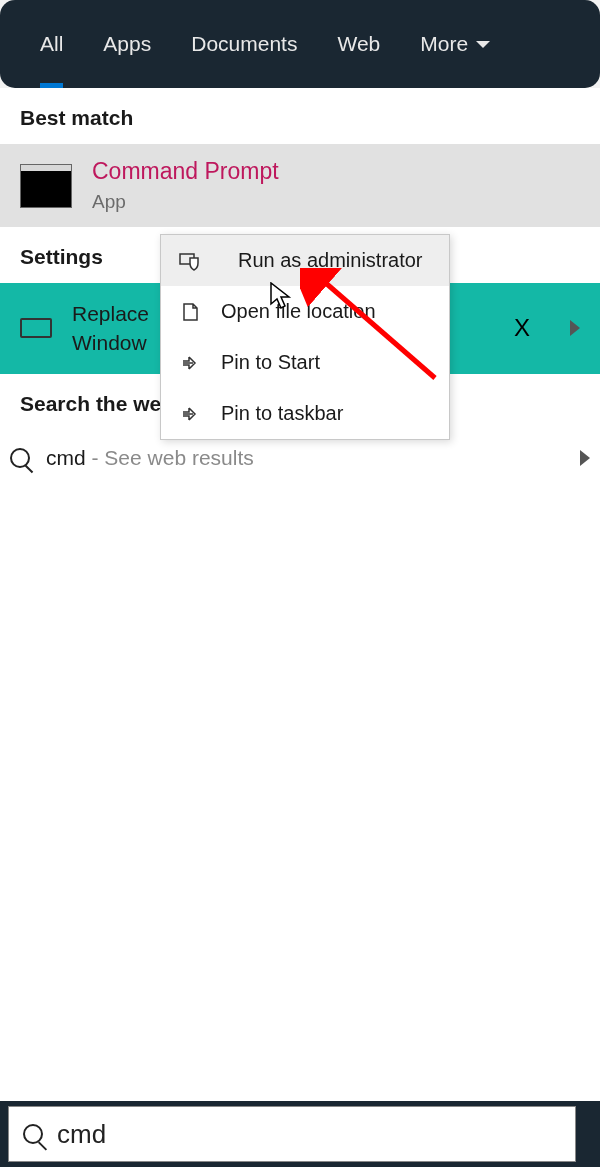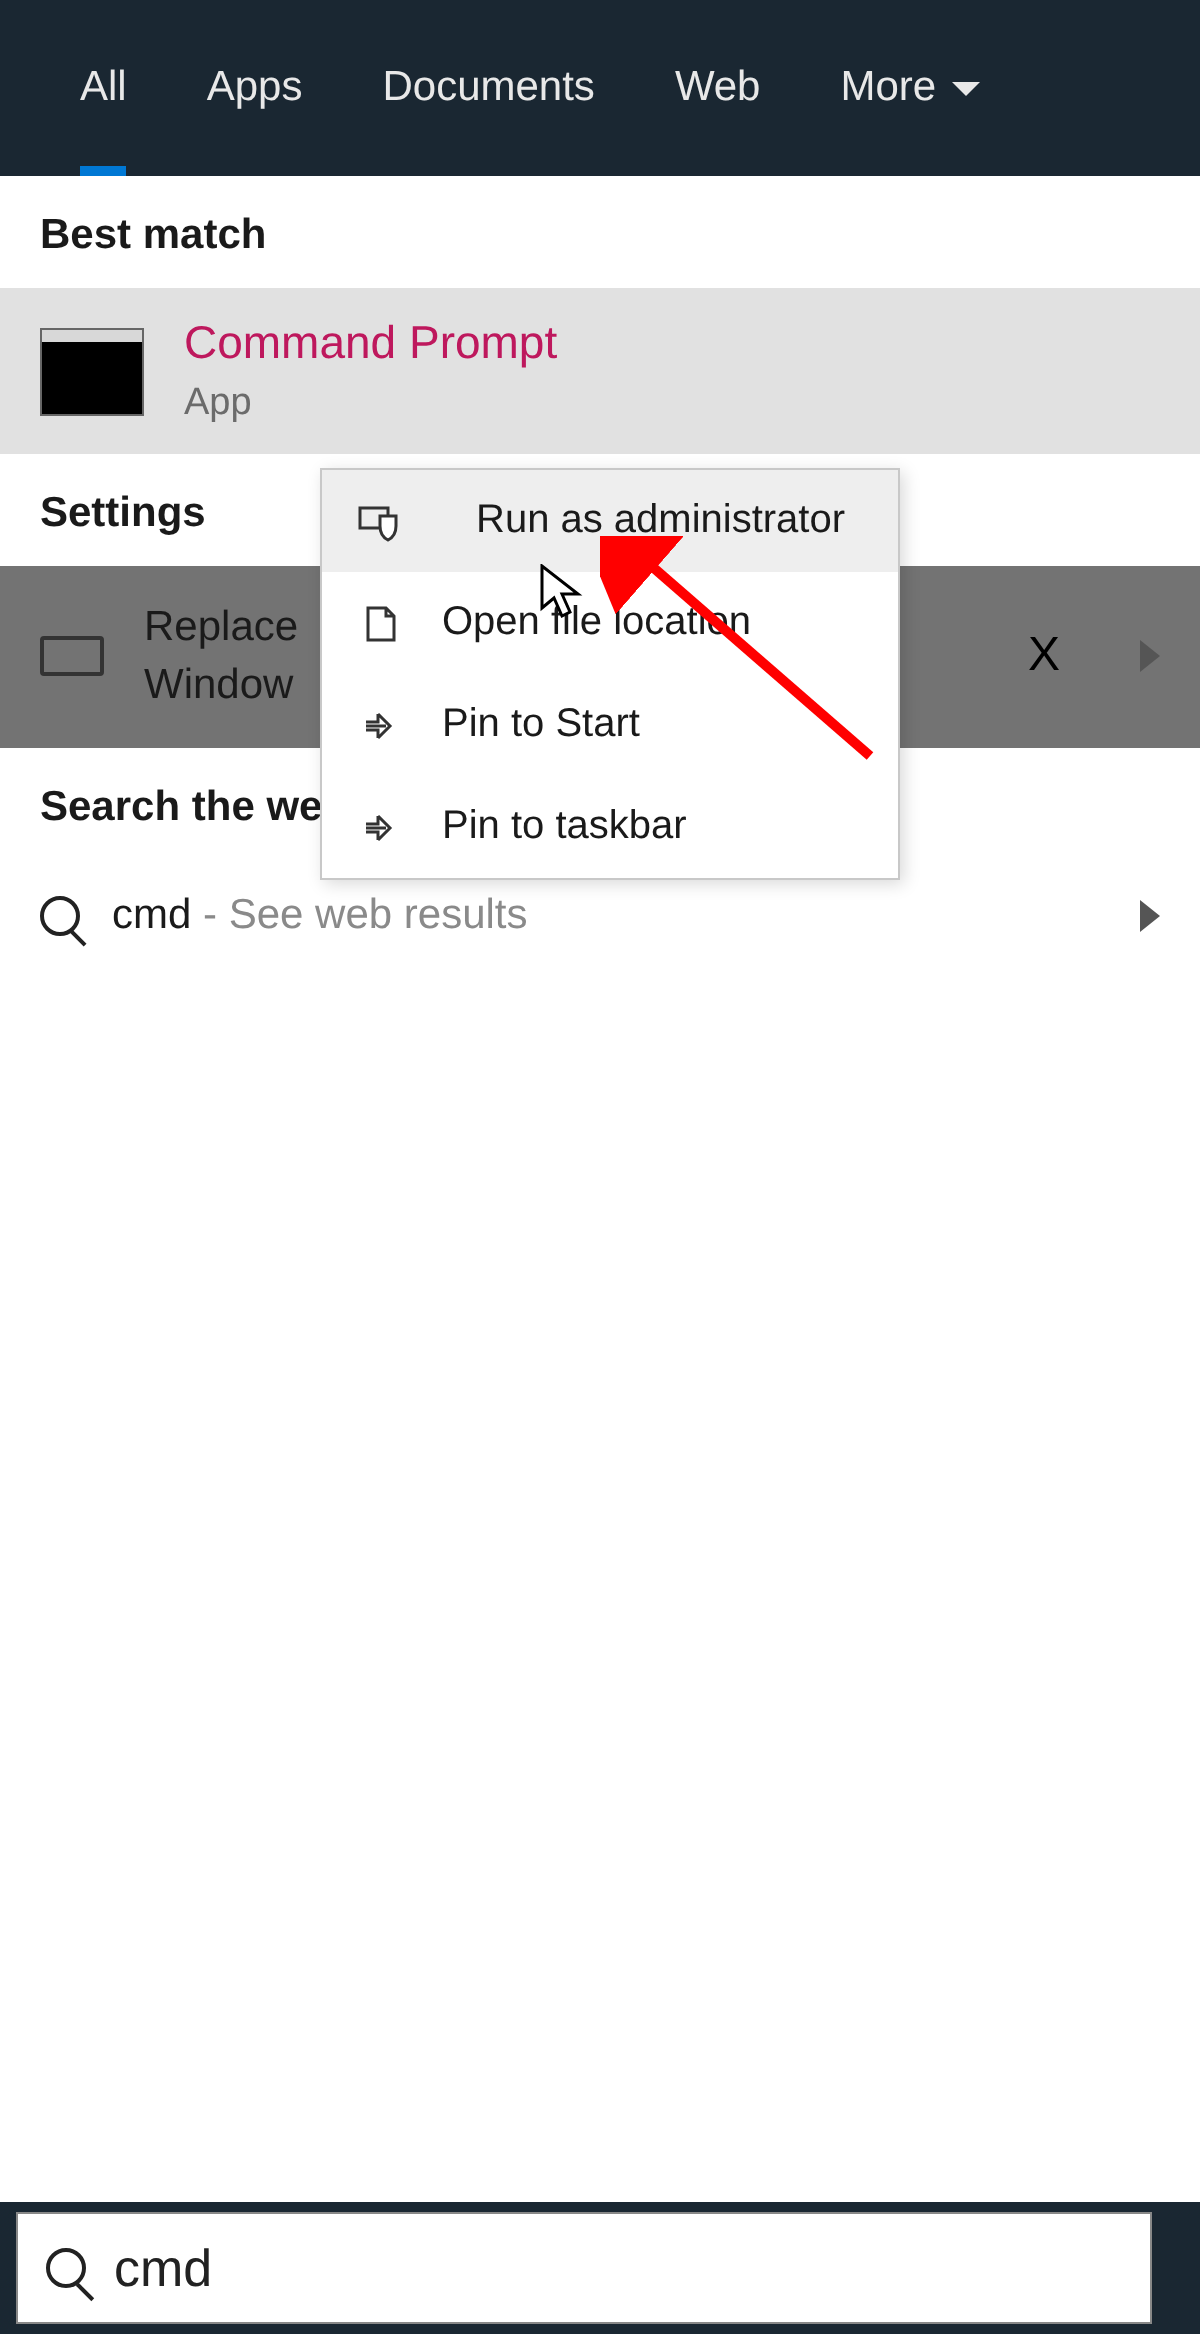--- a/index.html
+++ b/index.html
@@ -11,20 +11,21 @@
     position: relative;
     overflow: hidden;
   }
   .header {
     background: #1a2732;
     height: 88px;
     display: flex;
     align-items: center;
     padding: 0 20px;
     gap: 0;
+    border-radius: 15px;
   }
   .tab {
     color: #e8e8e8;
     font-size: 21px;
     padding: 0 20px;
     height: 88px;
     display: flex;
     align-items: center;
     position: relative;
     cursor: pointer;
@@ -67,21 +68,21 @@
     position: relative;
     flex-shrink: 0;
   }
   .cmd-icon-title {
     position: absolute;
     top: 0; left: 0; right: 0; height: 6px;
     background: #d8d8d8;
   }
   .best-title { font-size: 23px; color: #be185d; }
   .best-sub { font-size: 19px; color: #6b6b6b; margin-top: 6px; }
-  .settings-sec { background: #737373; }
+  .settings-sec { background: #14b8a6; }
   .settings-row {
     display: flex;
     align-items: center;
     padding: 16px 20px;
     gap: 20px;
   }
   .monitor-icon {
     width: 32px; height: 20px;
     border: 2px solid #333;
     flex-shrink: 0;
@@ -91,21 +92,21 @@
   .row-x { font-size: 24px; color: #000; margin-right: 20px; }
   .chevron-right {
     width: 0; height: 0;
     border-top: 8px solid transparent;
     border-bottom: 8px solid transparent;
     border-left: 10px solid #555;
     flex-shrink: 0;
   }
   .web-row {
     display: flex; align-items: center; gap: 16px;
-    padding: 16px 20px;
+    padding: 16px 10px;
     background: #fff;
   }
   .search-icon-sm {
     width: 20px; height: 20px;
     border: 2px solid #222;
     border-radius: 50%;
     position: relative;
     flex-shrink: 0;
   }
   .search-icon-sm::after {

